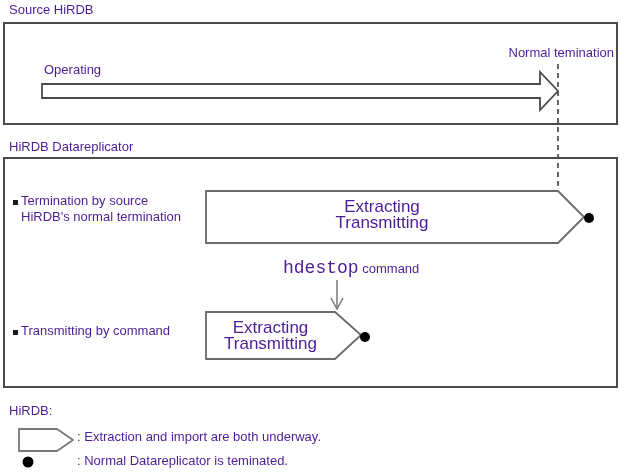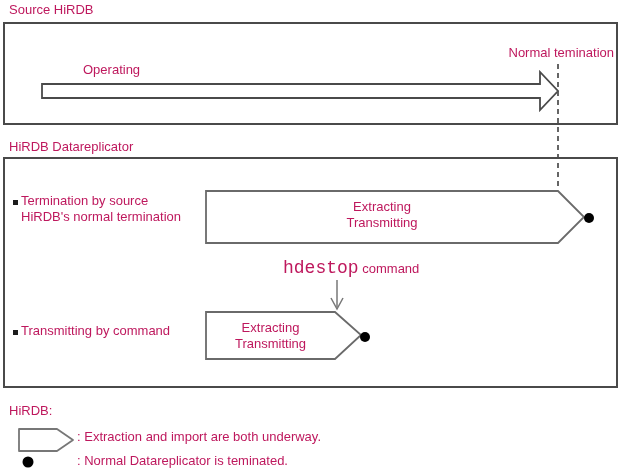--- a/index.html
+++ b/index.html
@@ -1,25 +1,25 @@
 <!DOCTYPE html>
 <html><head>
 <meta charset="utf-8">
 <style>
   html,body{margin:0;padding:0;background:#fff;}
   .canvas{
     position:relative;width:624px;height:476px;background:#ffffff;
-    font-family:"Liberation Sans",sans-serif;color:#be185d;overflow:hidden;
+    font-family:"Liberation Sans",sans-serif;color:#4c1d95;overflow:hidden;
   }
   .txt{position:absolute;font-size:13px;line-height:15px;white-space:nowrap;}
   .box{position:absolute;border:2px solid #4a4a4a;box-sizing:border-box;background:transparent;}
   .svg-layer{position:absolute;left:0;top:0;width:624px;height:476px;}
   .bullet-sq{position:absolute;width:5px;height:5px;background:#1c1c1c;}
   .two-line{line-height:16px;}
-  .pent-text{position:absolute;font-size:13px;line-height:16px;text-align:center;}
+  .pent-text{position:absolute;font-size:17px;line-height:16px;text-align:center;}
   .mono{font-family:"Liberation Mono","DejaVu Sans Mono",monospace;font-size:18px;}
 </style>
 </head>
 <body>
 
 <div class="canvas">
 
   <svg class="svg-layer">
 
     <polygon points="42,84 540,84 540,72 558,91 540,110 540,98 42,98" fill="#ffffff" stroke="#4a4a4a" stroke-width="1.8"></polygon>
@@ -34,21 +34,21 @@
 
     <polygon points="206,312 335,312 361,335 335,359 206,359" fill="#ffffff" stroke="#6a6a6a" stroke-width="1.8"></polygon>
     <circle cx="365" cy="337" r="5" fill="#000000"></circle>
 
     <polygon points="19,429 57,429 73,440 57,451 19,451" fill="#ffffff" stroke="#777777" stroke-width="1.8" stroke-linejoin="round"></polygon>
     <circle cx="28" cy="462" r="5.5" fill="#000000"></circle>
   </svg>
 
   <div class="txt" style="left:9px;top:2px;">Source HiRDB</div>
   <div class="box" style="left:3px;top:22px;width:615px;height:103px;"></div>
-  <div class="txt" style="left:44px;top:62px;margin-left:39px;">Operating</div>
+  <div class="txt" style="left:44px;top:62px;">Operating</div>
   <div class="txt" style="left:470px;top:45px;width:144px;text-align:right;">Normal temination</div>
 
   <div class="txt" style="left:9px;top:139px;">HiRDB Datareplicator</div>
   <div class="box" style="left:3px;top:157px;width:615px;height:231px;"></div>
 
   <div class="bullet-sq" style="left:13px;top:200px;"></div>
   <div class="txt two-line" style="left:21px;top:193px;">
     <div>Termination by source</div>
     <div>HiRDB's normal termination</div>
   </div>

